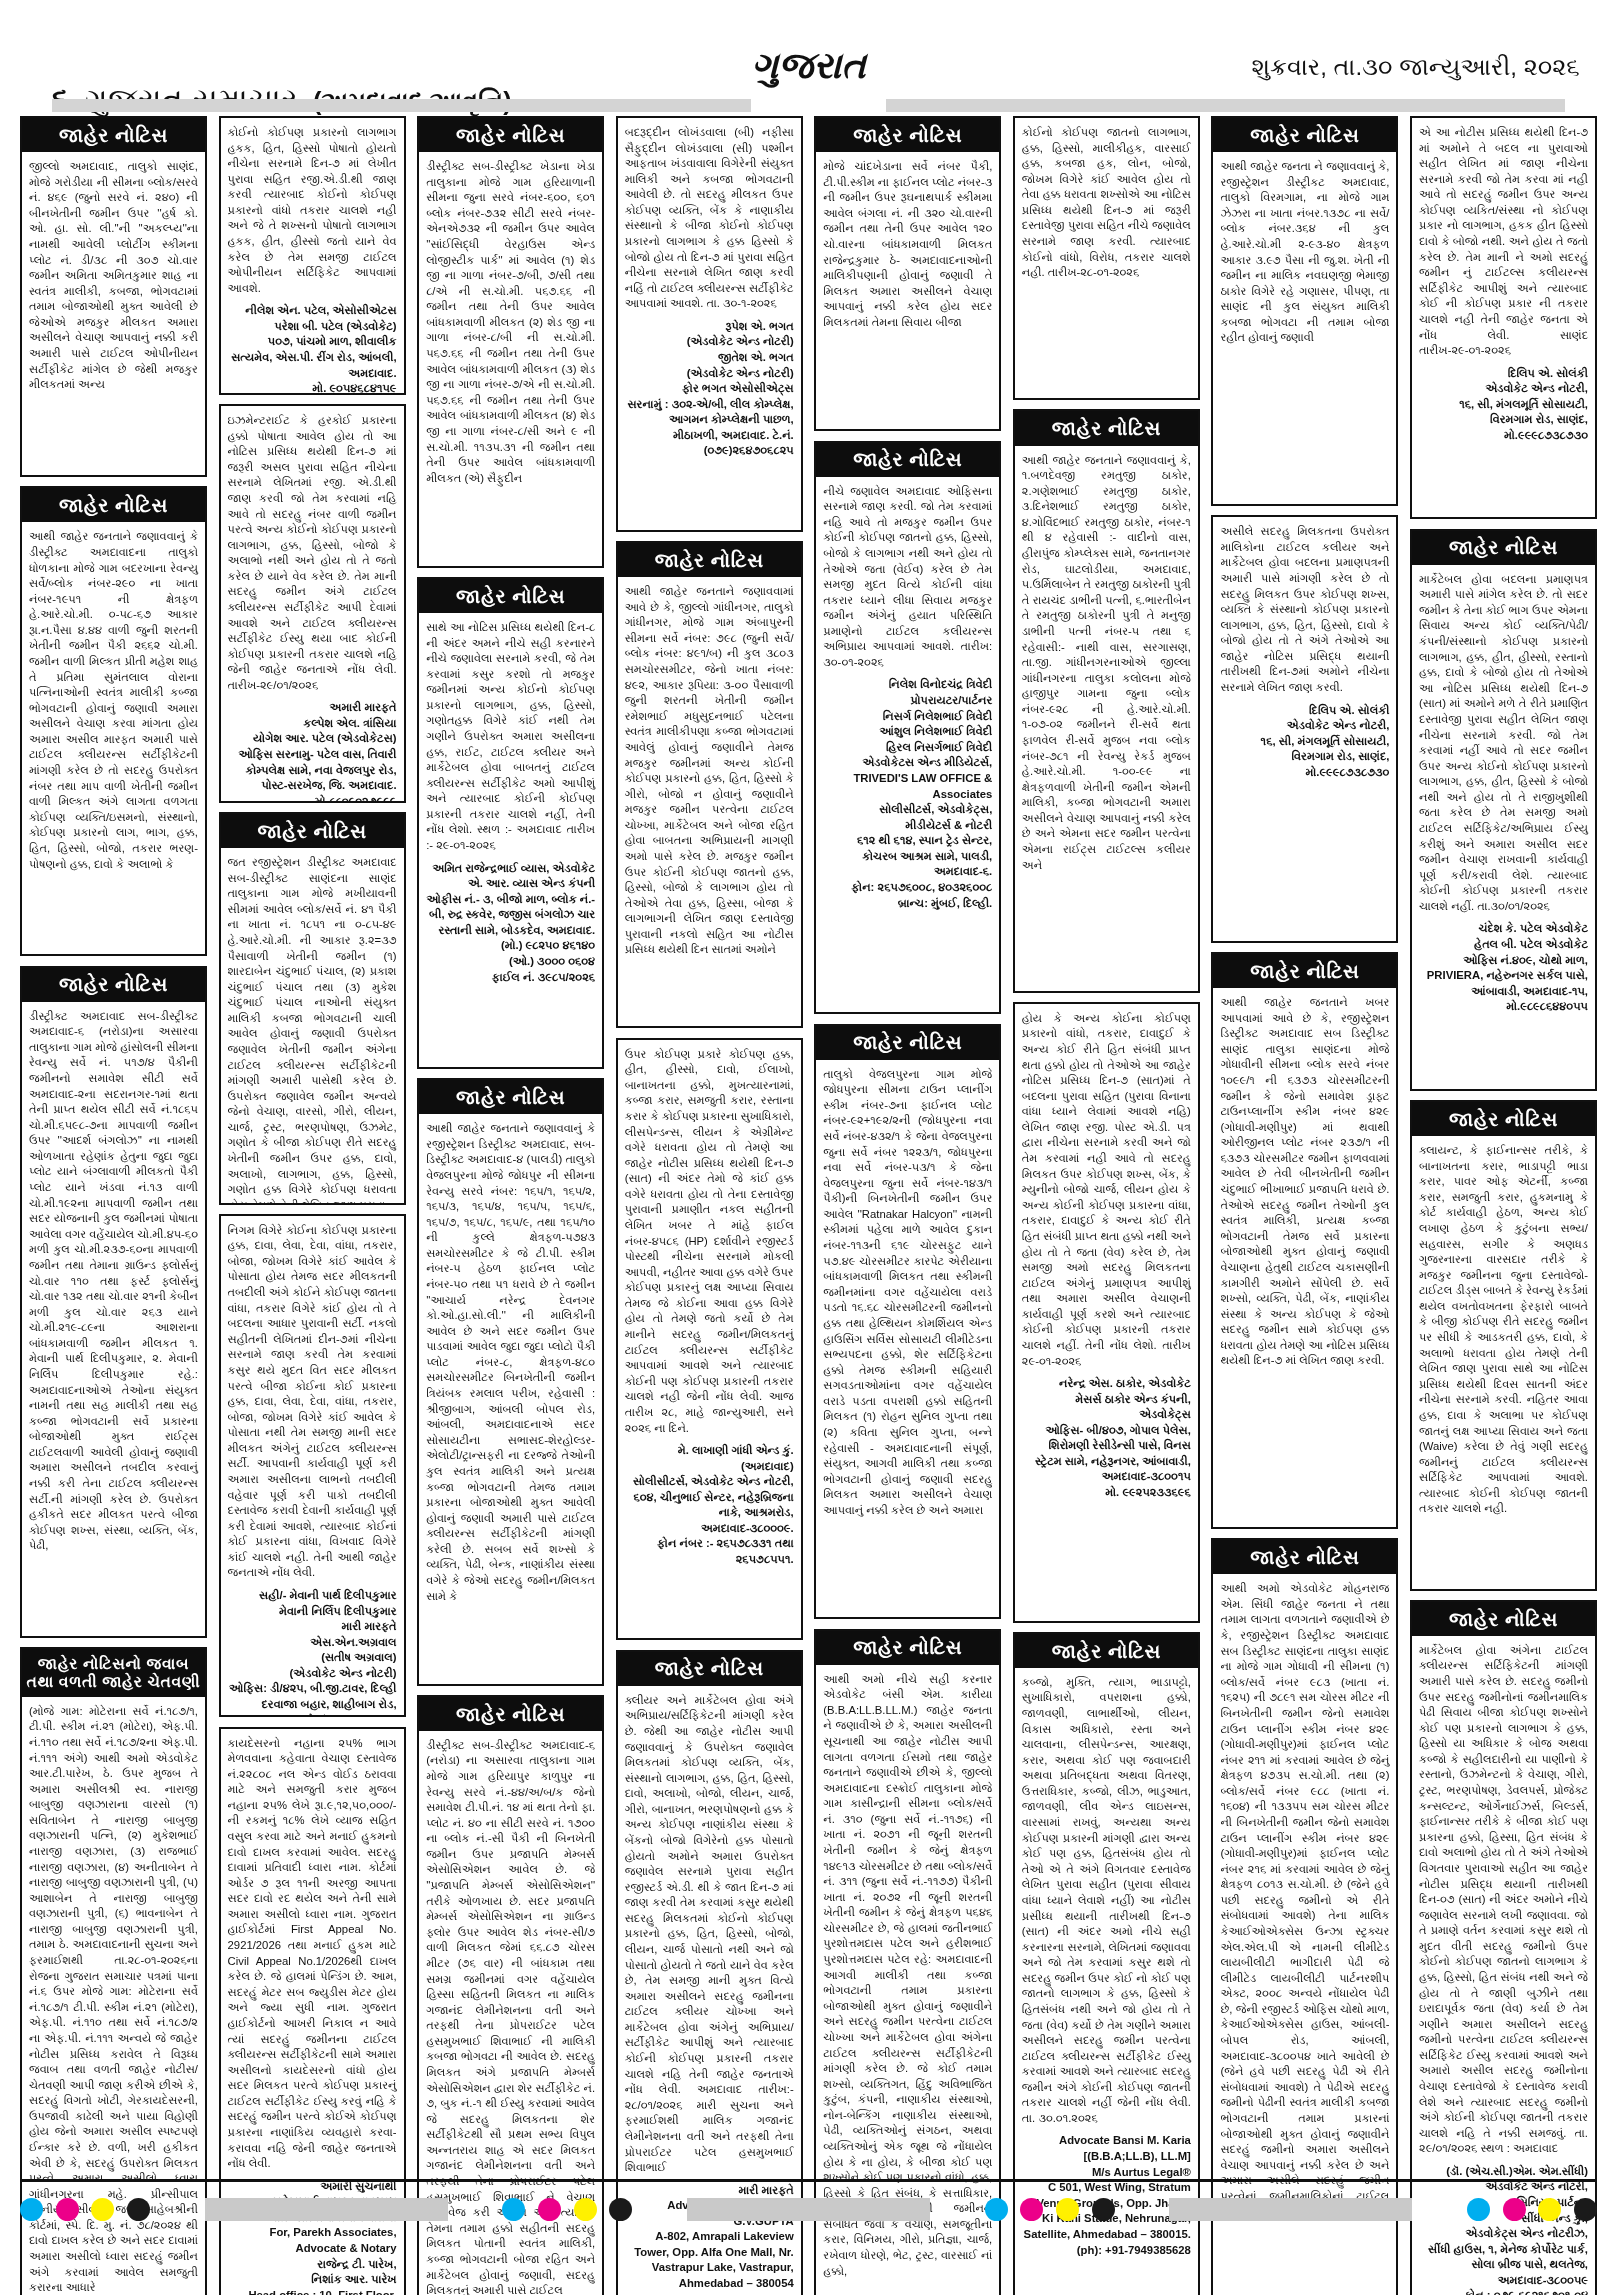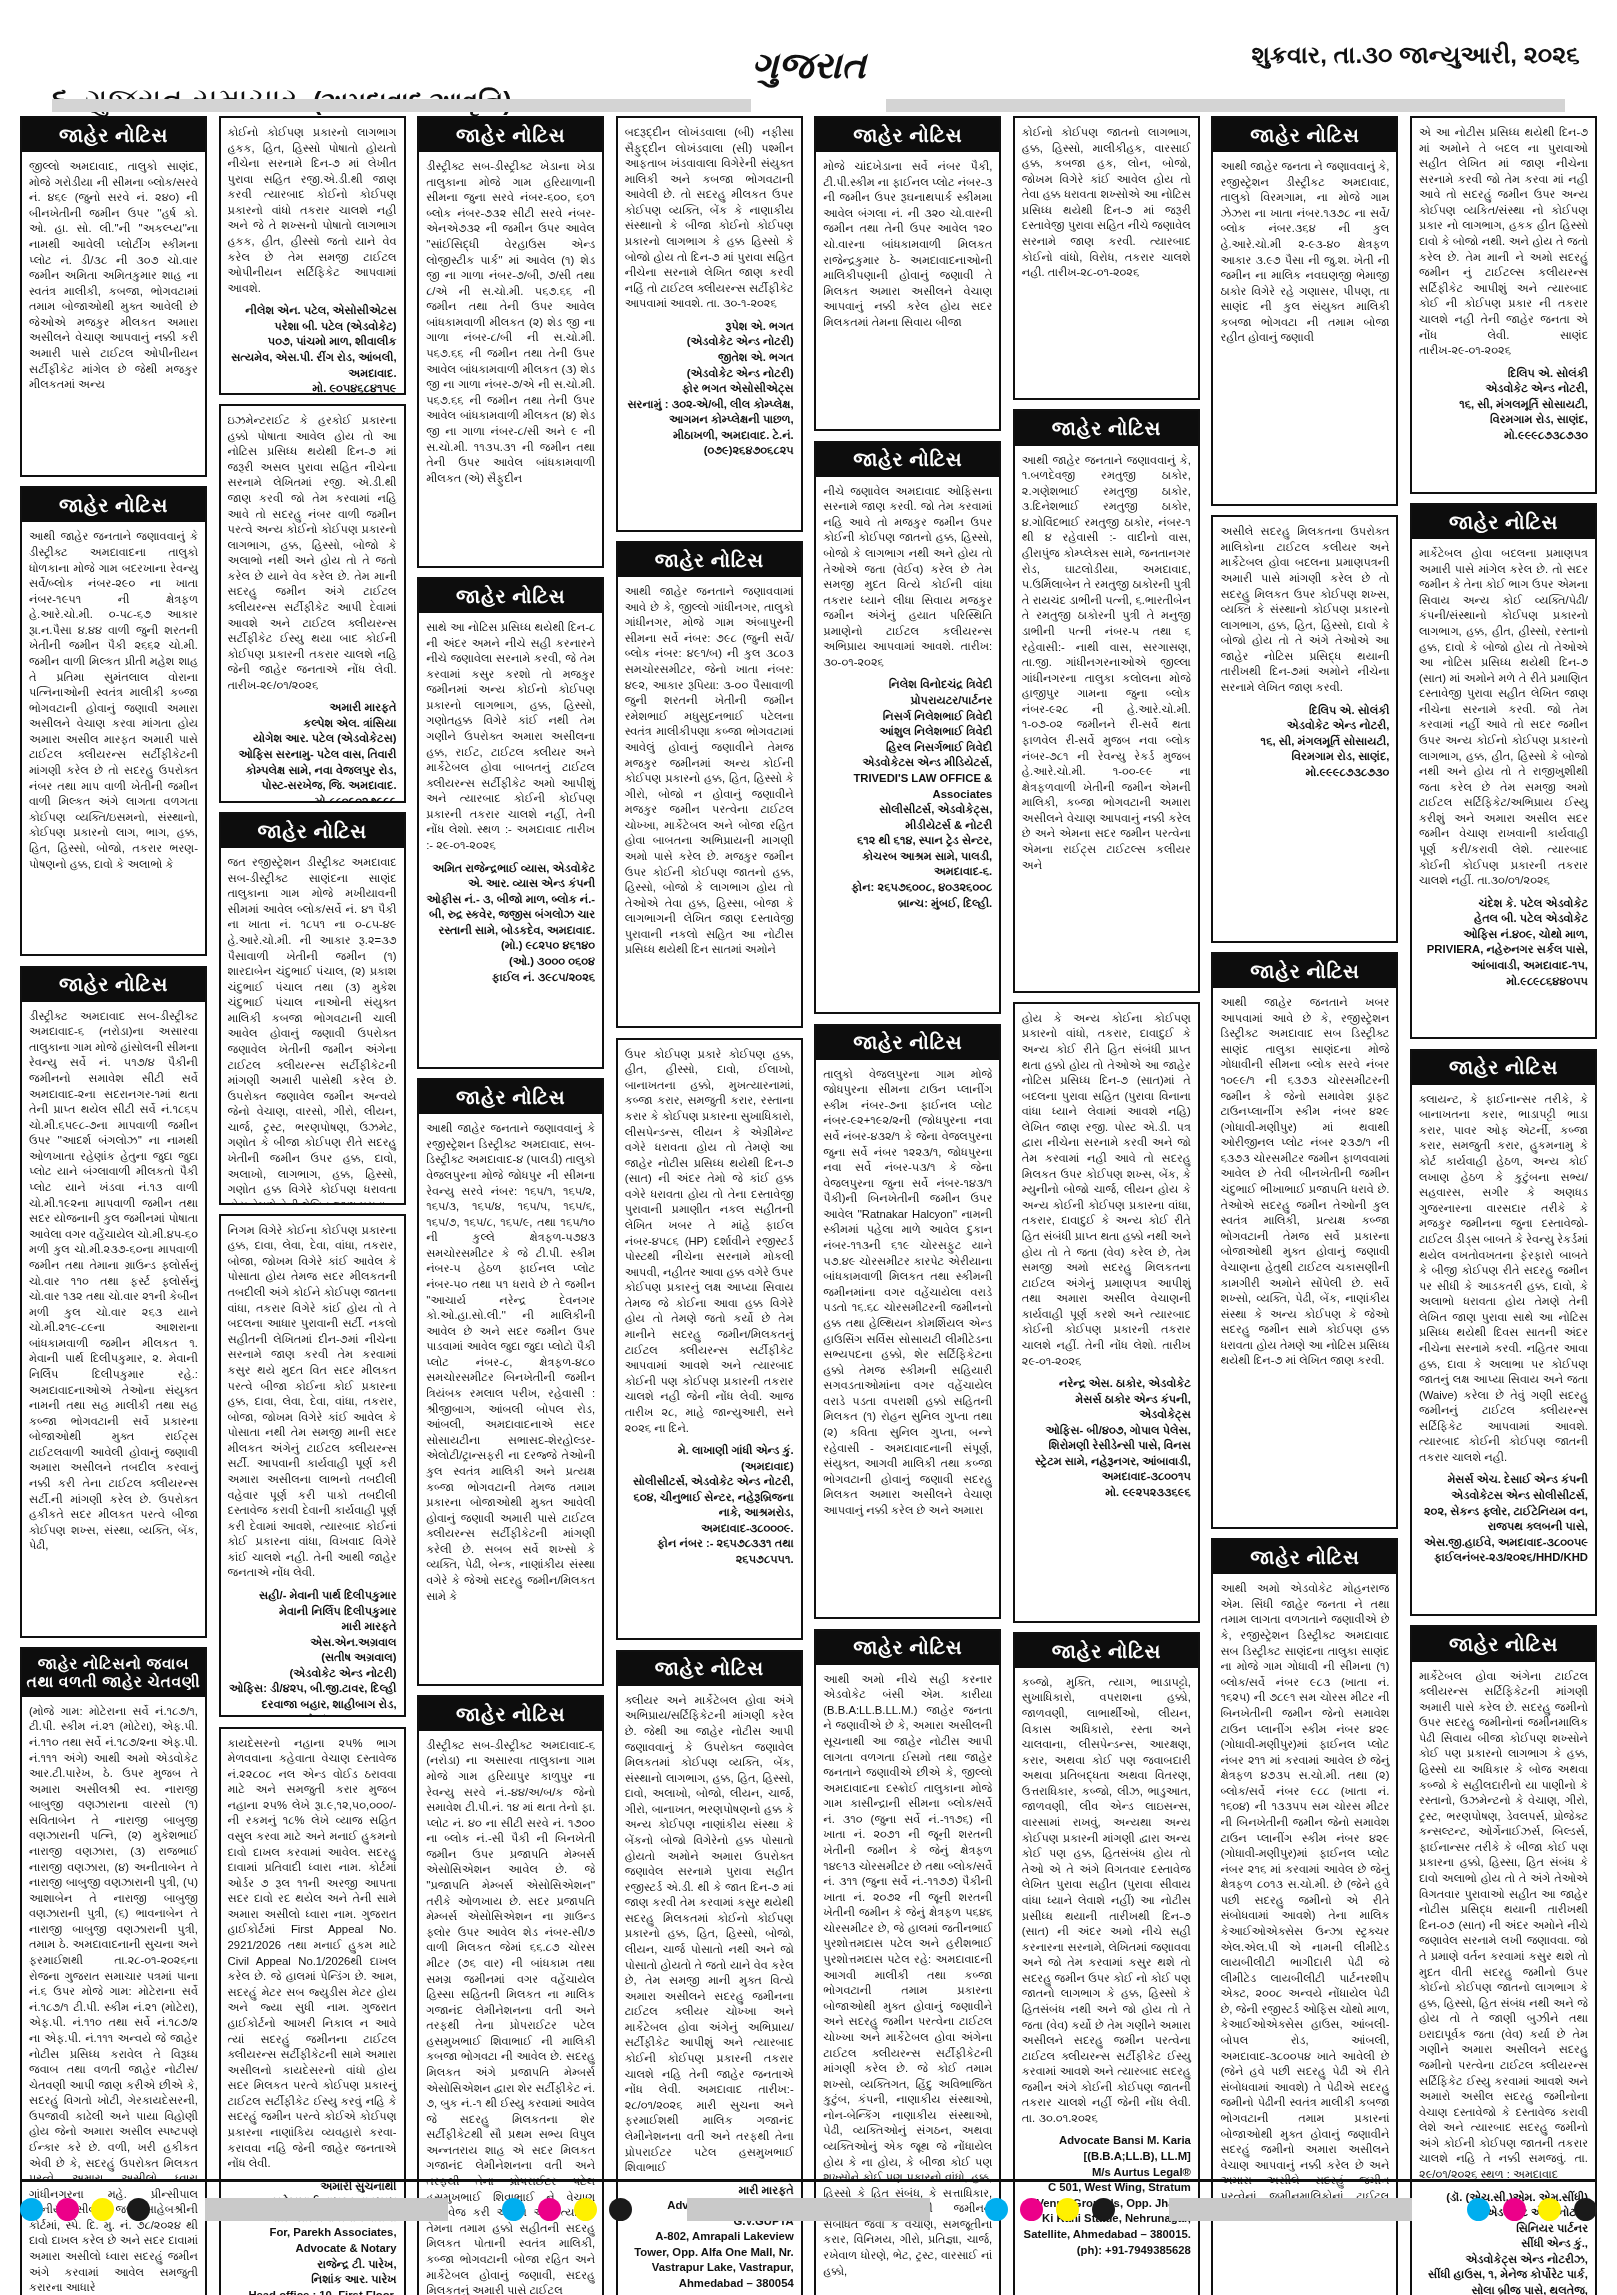--- a/index.html
+++ b/index.html
@@ -4,21 +4,21 @@
 <style>
   html,body{margin:0;padding:0;background:#ffffff;}
   body{width:1617px;height:2295px;position:relative;font-family:"Liberation Sans","DejaVu Sans",sans-serif;color:#111;}
   
   .masthead{position:absolute;top:22px;left:20px;right:20px;height:87px;}
   .mast-left{position:absolute;left:32px;top:36px;display:flex;align-items:baseline;gap:15px;white-space:nowrap;}
   .page-no{font-size:32px;font-weight:bold;}
   .paper-name{font-size:31px;font-weight:normal;letter-spacing:0.6px;margin-top:24px;}
   .edition{font-size:25.4px;font-weight:bold;}
   .mast-center{position:absolute;left:50%;transform:translateX(-50%);top:23px;font-size:37px;font-weight:bold;font-style:italic;}
-  .mast-right{position:absolute;right:17.3px;top:19px;font-size:24px;font-weight:bold;white-space:nowrap;}
+  .mast-right{position:absolute;right:17.3px;top:31px;font-size:24px;font-weight:normal;white-space:nowrap;}
   .rule-left{position:absolute;left:32px;top:77px;width:699px;height:12.7px;background:#d4d4d4;}
   .rule-right{position:absolute;left:866px;right:32px;top:77px;height:12.7px;background:#d4d4d4;}
   
   .sheet{position:absolute;top:116px;left:20px;right:20px;bottom:116px;display:grid;grid-template-columns:repeat(8,1fr);column-gap:11.6px;}
   .col{display:flex;flex-direction:column;gap:9.2px;height:2264px;overflow:hidden;}
   .notice{border:2.3px solid #101010;background:#fff;display:flex;flex-direction:column;flex:1 1 auto;overflow:hidden;}
   .notice-header{background:#0d0d0d;color:#ffffff;text-align:center;font-weight:bold;font-size:19.6px;line-height:1.15;padding:5.8px 3.5px;letter-spacing:0.6px;}
   .notice-header.small{font-size:15.6px;}
   .notice-body{padding:7px 7px 4.6px 7px;font-size:11.3px;line-height:1.38;text-align:justify;word-break:break-word;}
   .notice-sign{padding:2.3px 7px 7px 7px;font-size:11.3px;line-height:1.38;font-weight:bold;text-align:right;white-space:pre-line;word-break:break-word;}
@@ -252,24 +252,20 @@
         <div class="notice-body">માર્કેટેબલ હોવા બદલના પ્રમાણપત્ર અમારી પાસે માંગેલ કરેલ છે. તો સદર જમીન કે તેના કોઈ ભાગ ઉપર એમના સિવાય અન્ય કોઈ વ્યક્તિ/પેઢી/કંપની/સંસ્થાનો કોઈપણ પ્રકારનો લાગભાગ, હક્ક, હીત, હીસ્સો, રસ્તાનો હક્ક, દાવો કે બોજો હોય તો તેઓએ આ નોટિસ પ્રસિધ્ધ થયેથી દિન-૭ (સાત) માં અમોને મળે તે રીતે પ્રમાણિત દસ્તાવેજી પુરાવા સહીત લેખિત જાણ નીચેના સરનામે કરવી. જો તેમ કરવામાં નહીં આવે તો સદર જમીન ઉપર અન્ય કોઈનો કોઈપણ પ્રકારનો લાગભાગ, હક્ક, હીત, હિસ્સો કે બોજો નથી અને હોય તો તે રાજીખુશીથી જતા કરેલ છે તેમ સમજી અમો ટાઈટલ સર્ટિફિકેટ/અભિપ્રાય ઈસ્યુ કરીશું અને અમારા અસીલ સદર જમીન વેચાણ રાખવાની કાર્યવાહી પૂર્ણ કરી/કરાવી લેશે. ત્યારબાદ કોઈની કોઈપણ પ્રકારની તકરાર ચાલશે નહીં. તા.૩૦/૦૧/૨૦૨૬</div>
         <div class="notice-sign">ચંદેશ કે. પટેલ એડવોકેટ
 હેતલ બી. પટેલ એડવોકેટ
 ઓફિસ નં.૪૦૯, ચોથો માળ,
 PRIVIERA, નહેરુનગર સર્કલ પાસે, આંબાવાડી, અમદાવાદ-૧૫,
 મો.૯૮૯૮૬૪૪૦૫૫</div>
       </section>
       <section class="notice">
         <div class="notice-header">જાહેર નોટિસ</div>
         <div class="notice-body">ક્લાયન્ટ, કે ફાઈનાન્સર તરીકે, કે બાનાખતના કરાર, ભાડાપટ્ટી ભાડા કરાર, પાવર ઓફ એટર્ની, કબ્જા કરાર, સમજુતી કરાર, હુકમનામુ કે કોર્ટ કાર્યવાહી હેઠળ, અન્ય કોઈ લખાણ હેઠળ કે કુટુંબના સભ્ય/સહવારસ, સગીર કે અણધડ ગુજરનારના વારસદાર તરીકે કે મજકુર જમીનના જુના દસ્તાવેજો-ટાઈટલ ડીડ્સ બાબતે કે રેવન્યુ રેકર્ડમાં થયેલ વખતોવખતના ફેરફારો બાબતે કે બીજી કોઈપણ રીતે સદરહુ જમીન પર સીધી કે આડકતરી હક્ક, દાવો, કે અલાભો ધરાવતા હોય તેમણે તેની લેખિત જાણ પુરાવા સાથે આ નોટિસ પ્રસિધ્ધ થયેથી દિવસ સાતની અંદર નીચેના સરનામે કરવી. નહિતર આવા હક્ક, દાવા કે અલાભા પર કોઈપણ જાતનું લક્ષ આપ્યા સિવાય અને જતા (Waive) કરેલા છે તેવું ગણી સદરહુ જમીનનું ટાઈટલ ક્લીયરન્સ સર્ટિફિકેટ આપવામાં આવશે. ત્યારબાદ કોઈની કોઈપણ જાતની તકરાર ચાલશે નહી.</div>
-        <div class="notice-sign">મેસર્સ એચ. દેસાઈ એન્ડ કંપની
-એડવોકેટસ એન્ડ સોલીસીટર્સ,
-૨૦૨, સેકન્ડ ફ્લોર, ટાઈટેનિયમ વન, રાજપથ ક્લબની પાસે, એસ.જી.હાઈવે, અમદાવાદ-૩૮૦૦૫૯
-ફાઈલનંબર-૨૩/૨૦૨૬/HHD/KHD</div>
       </section>
       <section class="notice">
         <div class="notice-header">જાહેર નોટિસ</div>
         <div class="notice-body">માર્કેટેબલ હોવા અંગેના ટાઈટલ ક્લીયરન્સ સર્ટિફિકેટની માંગણી અમારી પાસે કરેલ છે. સદરહુ જમીનો ઉપર સદરહુ જમીનોનાં જમીનમાલિક પેઢી સિવાય બીજા કોઈપણ શખ્સોને કોઈ પણ પ્રકારનો લાગભાગ કે હક્ક, હિસ્સો યા અધિકાર કે બોજ અથવા કબ્જો કે સહીલદારીનો યા પાણીનો કે રસ્તાનો, ઉઝમેન્ટનો કે વેચાણ, ગીરો, ટ્રસ્ટ, ભરણપોષણ, ડેવલપર્સ, પ્રોજેક્ટ કન્સલ્ટન્ટ, ઓર્ગેનાઈઝર્સ, બિલ્ડર્સ, ફાઈનાન્સર તરીકે કે બીજા કોઈ પણ પ્રકારના હક્કો, હિસ્સા, હિત સંબંધ કે દાવો અલાભો હોય તો તે અંગે તેઓએ વિગતવાર પુરાવાઓ સહીત આ જાહેર નોટીસ પ્રસિદ્ધ થયાની તારીખથી દિન-૦૭ (સાત) ની અંદર અમોને નીચે જણાવેલ સરનામે લખી જણાવવા. જો તે પ્રમાણે વર્તન કરવામાં કસુર થશે તો મુદત વીતી સદરહુ જમીનો ઉપર કોઈનો કોઈપણ જાતનો લાગભાગ કે હક્ક, હિસ્સો, હિત સંબંધ નથી અને જે હોય તો તે જાણી બુઝીને તથા ઇરાદાપૂર્વક જતા (વેવ) કર્યા છે તેમ ગણીને અમારા અસીલને સદરહુ જમીનો પરત્વેના ટાઈટલ ક્લીયરન્સ સર્ટિફિકેટ ઈસ્યુ કરવામાં આવશે અને અમારો અસીલ સદરહુ જમીનોના વેચાણ દસ્તાવેજો કે દસ્તાવેજ કરાવી લેશે અને ત્યારબાદ સદરહુ જમીનો અંગે કોઈની કોઈપણ જાતની તકરાર ચાલશે નહિ તે નક્કી સમજવું. તા. ૨૯/૦૧/૨૦૨૬ સ્થળ : અમદાવાદ</div>
         <div class="notice-sign">(ડૉ. (એચ.સી.)એમ. એમ.સીંધી)
 એડવોકેટ એન્ડ નોટરી,
 સિનિયર પાર્ટનર
 સીંધી એન્ડ કું.,
 એડવોકેટ્સ એન્ડ નોટરીઝ,
 સીંધી હાઉસ, ૧, મેનેજ કોર્પોરેટ પાર્ક, સોલા બ્રીજ પાસે, થલતેજ, અમદાવાદ-૩૮૦૦૫૯

